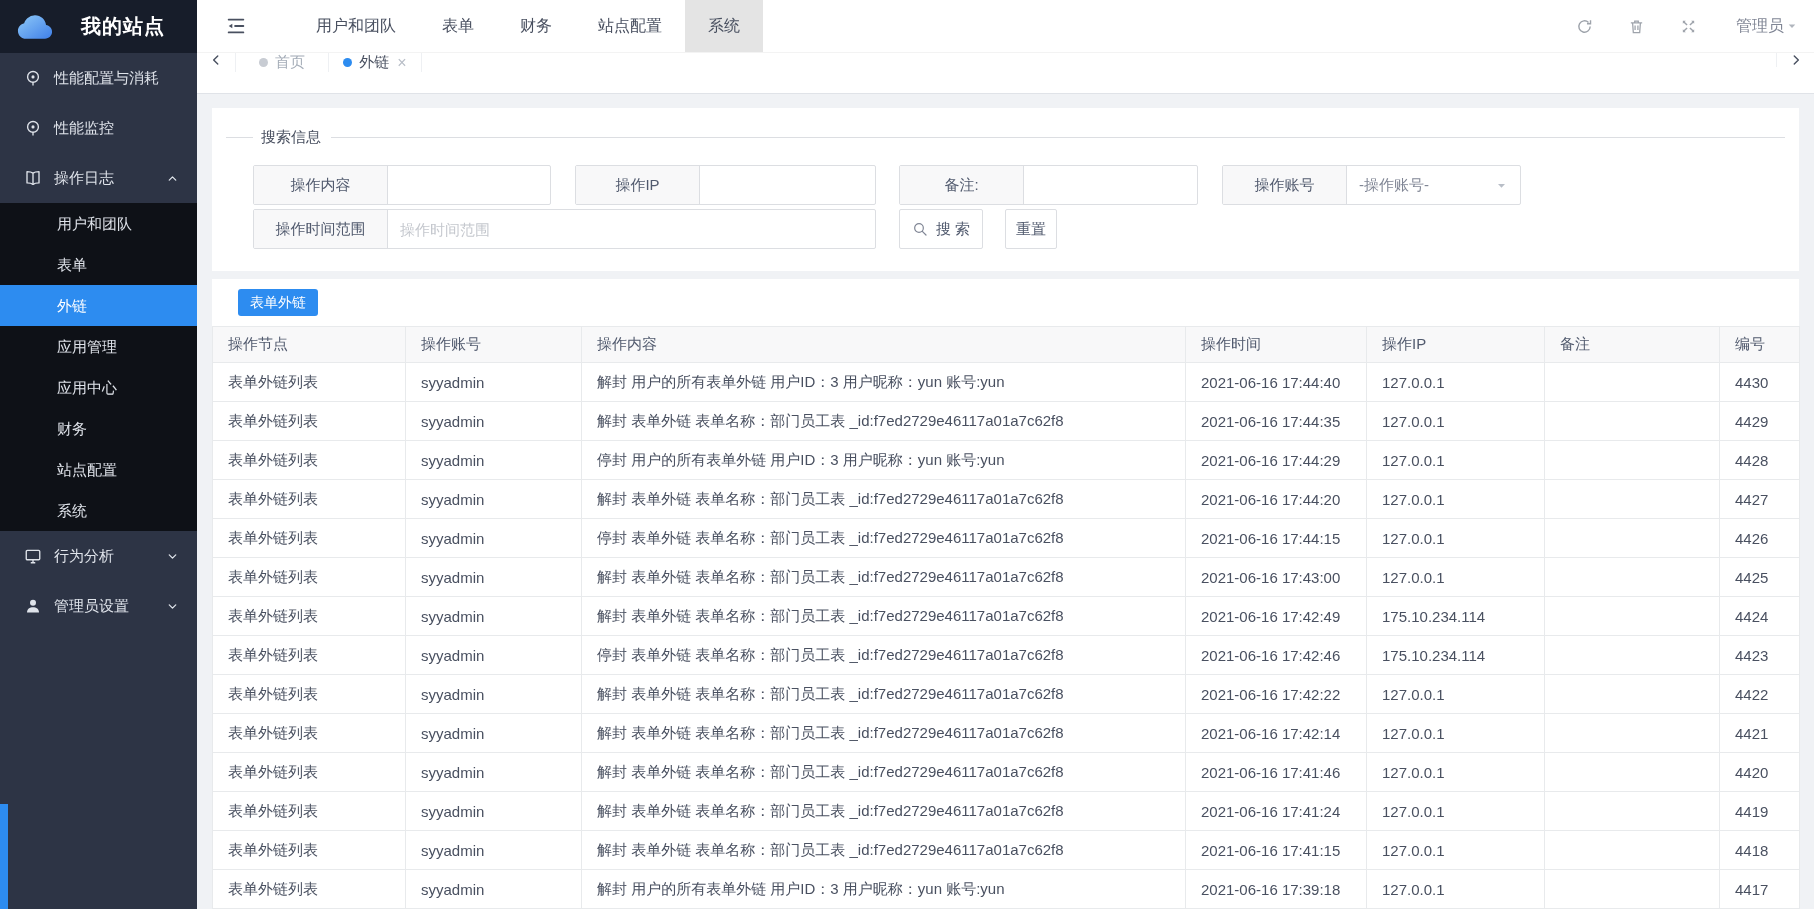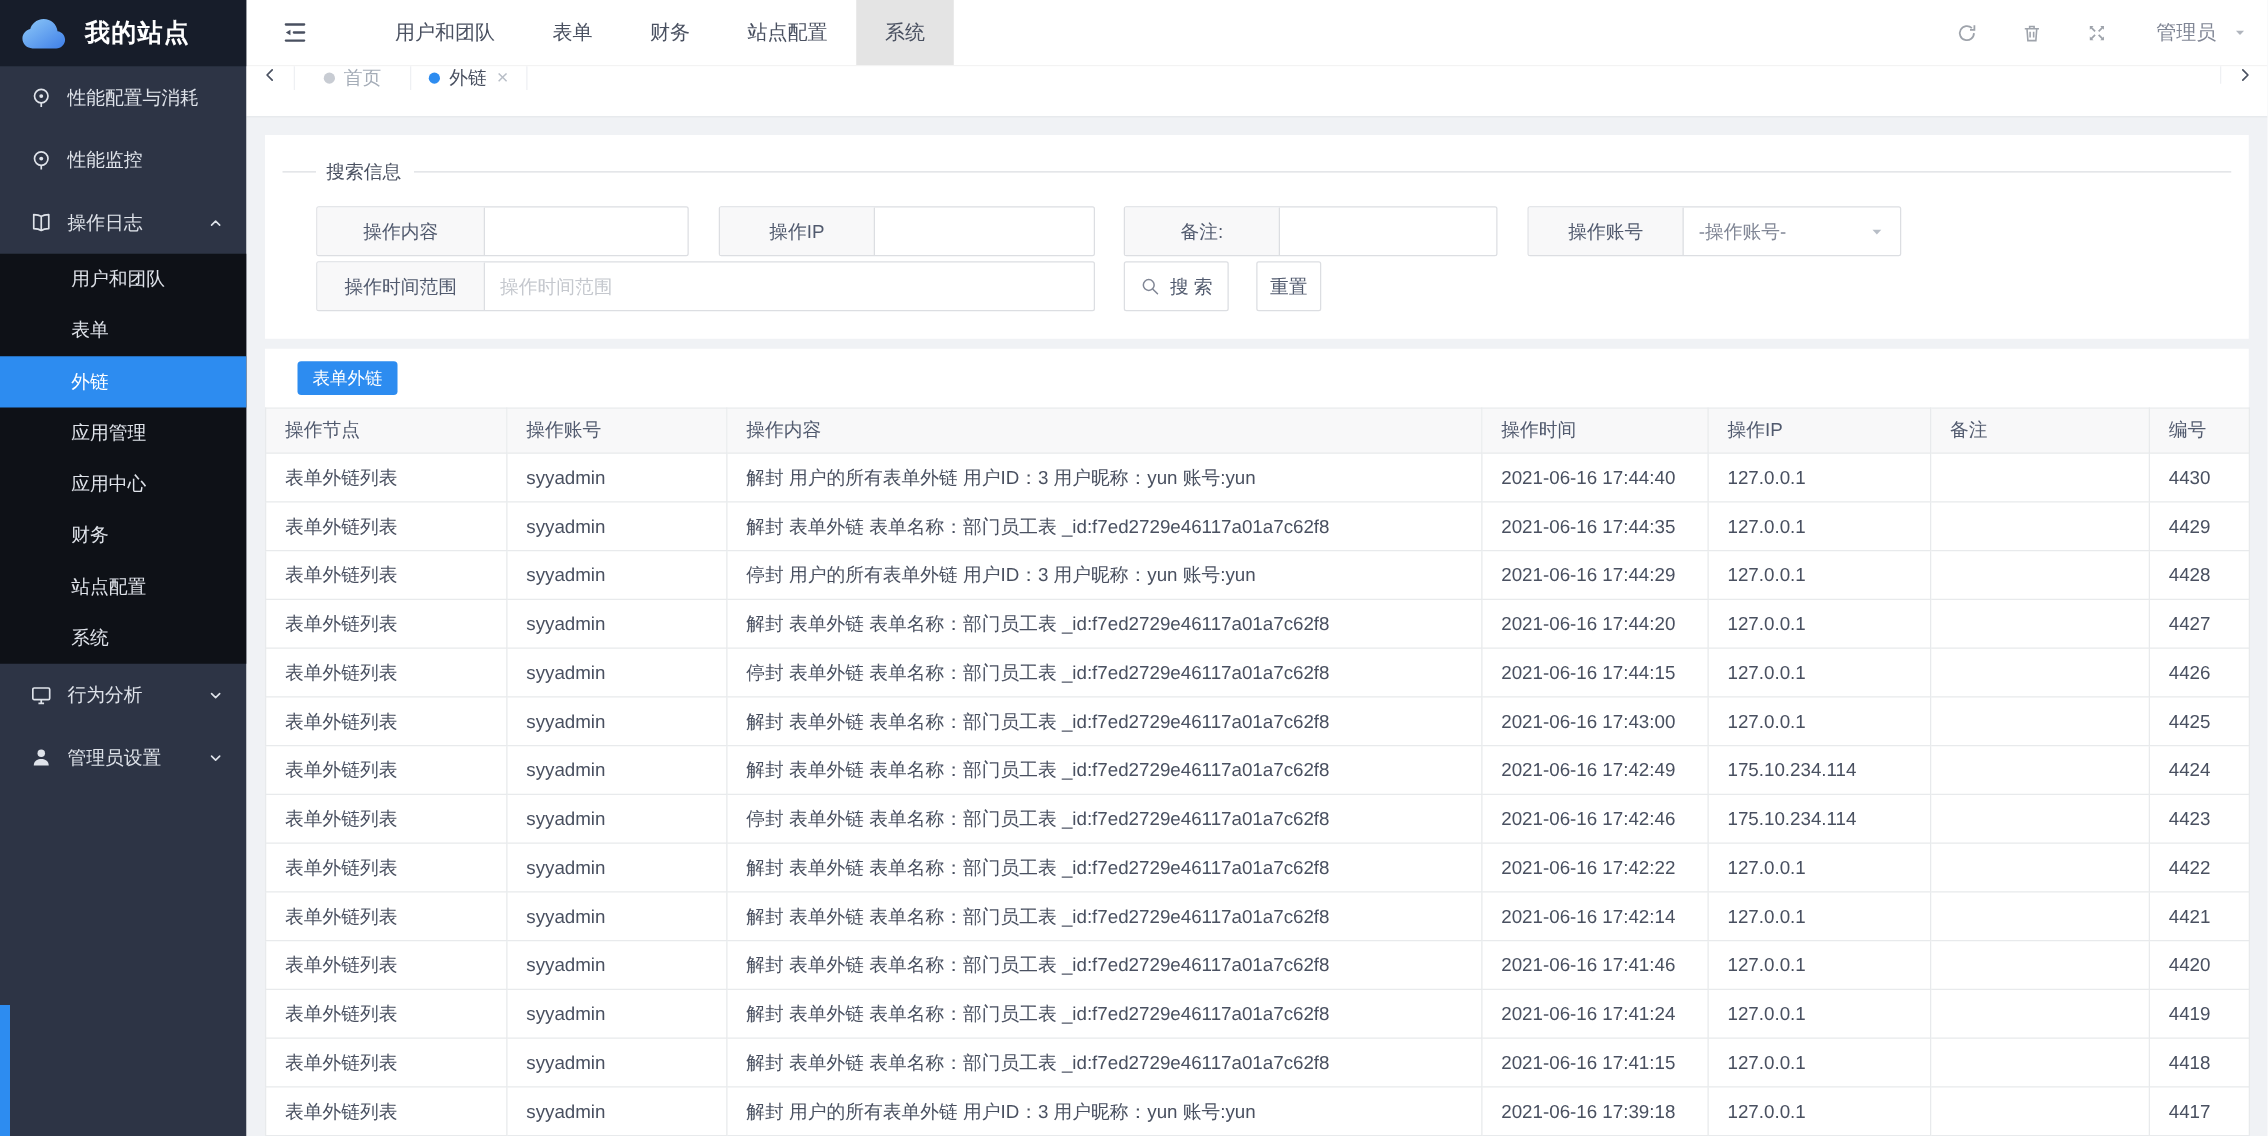--- a/index.html
+++ b/index.html
@@ -7,21 +7,21 @@
   body {
     display: flex;
     font-family: "Liberation Sans", "DejaVu Sans", sans-serif;
     background: #f0f2f5;
     color: #495060;
   }
   svg { display: block; }
 
   
   .sidebar { width: 197px; flex: none; background: #2d3445; color: #dfe3ea; position: relative; }
-  .brand { height: 53px; background: #171d2a; display: flex; align-items: center; padding-left: 13px; gap: 11px; }
+  .brand { height: 53px; background: #171d2a; display: flex; align-items: center; padding-left: 13px; gap: 24px; }
   .brand-title { color: #fff; font-size: 20px; font-weight: bold; letter-spacing: 1px; }
   .side-item { height: 50px; display: flex; align-items: center; padding: 0 18px 0 24px; gap: 12px; font-size: 15px; cursor: pointer; }
   .side-item .icn svg { width: 18px; height: 18px; }
   .side-label { flex: 1; }
   .chev svg { width: 13px; height: 13px; }
   .side-sub { background: #0e1117; }
   .side-subitem { height: 41px; line-height: 41px; padding-left: 57px; font-size: 15px; color: #dfe3ea; cursor: pointer; }
   .side-subitem.active { background: #2d8cf0; color: #fff; }
   .side-scrollbar { position: absolute; left: 0; bottom: 0; width: 8px; height: 105px; background: #2d8cf0; }
 
@@ -30,21 +30,21 @@
 
   .topnav { height: 53px; background: #fff; display: flex; align-items: center; flex: none; border-bottom: 1px solid #f3f3f3; }
   .fold-btn { padding-left: 28px; color: #495060; cursor: pointer; }
   .fold-btn svg { width: 22px; height: 22px; }
   .nav-items { display: flex; height: 100%; align-items: center; margin-left: 46px; }
   .nav-item { padding: 0 23px; font-size: 16px; color: #495060; height: 100%; display: flex; align-items: center; cursor: pointer; }
   .nav-item.active { background: #e4e4e4; }
   .topnav-right { margin-left: auto; display: flex; align-items: center; padding-right: 16px; }
   .tool-icn { width: 52px; display: flex; justify-content: center; color: #9ea3ab; cursor: pointer; }
   .tool-icn svg { width: 17px; height: 17px; }
-  .user-box { display: flex; align-items: center; gap: 13px; color: #808695; font-size: 16px; margin-left: 22px; cursor: pointer; }
+  .user-box { display: flex; align-items: center; gap: 2px; color: #808695; font-size: 16px; margin-left: 22px; cursor: pointer; }
   .user-box .caret svg { width: 12px; height: 12px; color: #b0b5bd; }
 
   
   .tabbar { height: 41px; background: #fff; display: flex; align-items: flex-start; flex: none; border-bottom: 1px solid #e0e3e8; }
   .tab-nav-btn { width: 38px; display: flex; align-items: center; justify-content: center; color: #495060; cursor: pointer; }
   .tab-nav-btn svg { width: 14px; height: 14px; }
   .tabs { display: flex; border-left: 1px solid #eef0f3; }
   .tab { width: 93px; display: flex; align-items: center; justify-content: center; gap: 7px; border-right: 1px solid #eef0f3; font-size: 15px; color: #a5adb8; cursor: pointer; }
   .tab .dot { width: 9px; height: 9px; border-radius: 50%; background: #c8ccd3; }
   .tab.active { color: #495060; }

